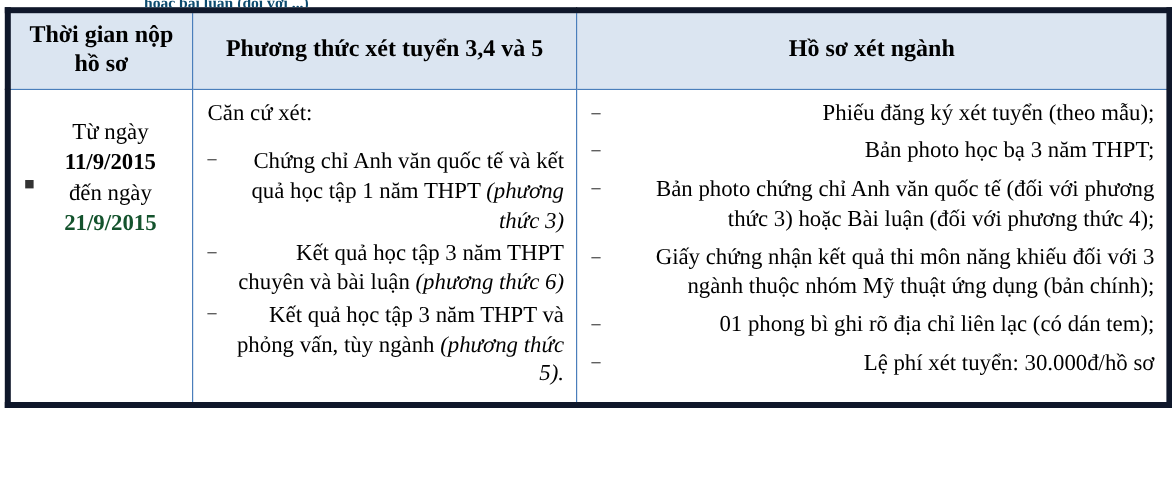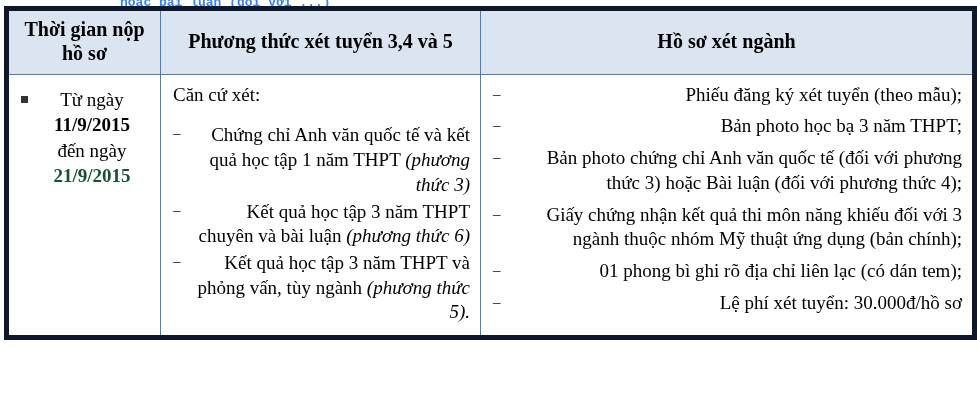--- a/index.html
+++ b/index.html
@@ -17,25 +17,25 @@
   .page {
     position: relative;
     width: 977px;
     height: 414px;
     box-sizing: border-box;
   }
   .top-sliver {
     height: 6px;
     width: 100%;
     overflow: hidden;
-    font-family: Liberation Mono, monospace;
+    font-family: Liberation Serif, serif;
     font-size: 13px;
     font-weight: bold;
     line-height: 6px;
-    color: #3b82f6;
+    color: #0c4a6e;
     padding-left: 120px;
     box-sizing: border-box;
   }
   table.admissions {
     border-collapse: collapse;
     table-layout: fixed;
     width: 968px;
     margin-left: 4px;
     border: 5px solid #0f172a;
   }
@@ -61,22 +61,23 @@
     line-height: 1.3;
     background: #ffffff;
   }
 
   
   .col1-block {
     padding-top: 4px;
   }
   .sq-item {
     display: flex;
-    align-items: flex-start;
+    align-items: center;
     line-height: 1.34;
+    margin-top: 11px;
   }
   .sq-bullet {
     display: inline-block;
     width: 7px;
     height: 7px;
     background: #333;
     margin-top: 9px;
     margin-right: 6px;
     flex: 0 0 auto;
   }

